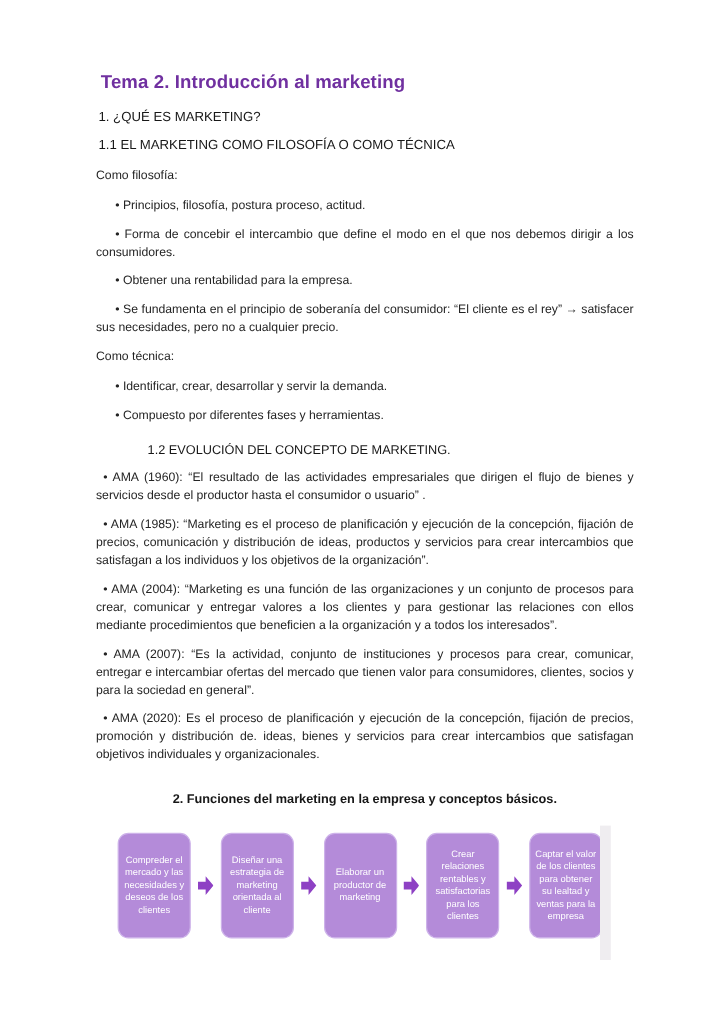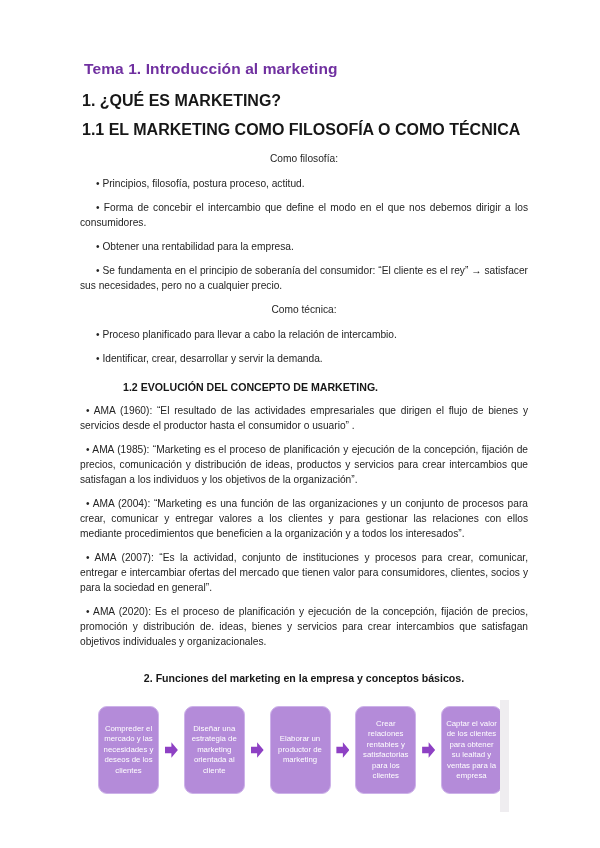--- a/index.html
+++ b/index.html
@@ -6,25 +6,25 @@
   .doc {
     position:relative; width:600px; height:848px; background:#ffffff;
     font-family:"Liberation Sans", sans-serif; color:#1f1f1f; overflow:hidden;
   }
   .content { position:absolute; left:80px; top:60px; width:448px; }
 
   .doc-title {
     font-size:15.5px; font-weight:bold; color:#7030a0;
     margin:0 0 14px 4px; letter-spacing:0.1px;
   }
-  .h { font-weight:bold; font-size:16px; margin:0 0 11px 2px; color:#171717; }
+  .h { font-weight:normal; font-size:11px; margin:0 0 11px 2px; color:#171717; }
   .h-sub { margin:0 0 12px 2px; }
-  .h-indent { font-weight:bold; font-size:10.6px; margin:15px 0 10px; padding-left:43px; color:#171717; }
+  .h-indent { font-weight:normal; font-size:10.6px; margin:15px 0 10px; padding-left:43px; color:#171717; }
   .h-sec2 { font-weight:bold; font-size:10.6px; margin:23px 0 0 0; color:#171717;text-align:center; }
-  .plain { font-size:10.2px; margin:0 0 10px 0; line-height:15px;text-align:center; }
+  .plain { font-size:10.2px; margin:0 0 10px 0; line-height:15px; }
   p.bullet {
     font-size:10.2px; line-height:15px; margin:0 0 9px 0;
     text-align:justify; text-indent:16px; color:#242424;
   }
   p.bullet.ama { text-indent:6px; }
 
   
   .diagram { position:relative; margin-top:16px; height:120px; }
   .flow-row {
     display:flex; justify-content:space-between; align-items:center;
@@ -44,36 +44,36 @@
     position:absolute; left:420px; top:0px; width:9px; height:112px;
     background:#efedf0;
   }
 </style>
 </head>
 <body>
 
 <div class="doc">
   <div class="content">
 
-    <div class="doc-title">Tema 1. Introducción al marketing</div>
+    <div class="doc-title">Tema 2. Introducción al marketing</div>
 
     <div class="h">1. ¿QUÉ ES MARKETING?</div>
     <div class="h h-sub">1.1 EL MARKETING COMO FILOSOFÍA O COMO TÉCNICA</div>
 
     <p class="plain">Como filosofía:</p>
 
     <p class="bullet">• Principios, filosofía, postura proceso, actitud.</p>
     <p class="bullet">• Forma de concebir el intercambio que define el modo en el que nos debemos dirigir a los consumidores.</p>
     <p class="bullet">• Obtener una rentabilidad para la empresa.</p>
     <p class="bullet">• Se fundamenta en el principio de soberanía del consumidor: “El cliente es el rey” → satisfacer sus necesidades, pero no a cualquier precio.</p>
 
     <p class="plain">Como técnica:</p>
 
-    <p class="bullet">• Proceso planificado para llevar a cabo la relación de intercambio.</p>
     <p class="bullet">• Identificar, crear, desarrollar y servir la demanda.</p>
+    <p class="bullet">• Compuesto por diferentes fases y herramientas.</p>
 
     <div class="h-indent">1.2 EVOLUCIÓN DEL CONCEPTO DE MARKETING.</div>
 
     <p class="bullet ama">• AMA (1960): “El resultado de las actividades empresariales que dirigen el flujo de bienes y servicios desde el productor hasta el consumidor o usuario” .</p>
     <p class="bullet ama">• AMA (1985): “Marketing es el proceso de planificación y ejecución de la concepción, fijación de precios, comunicación y distribución de ideas, productos y servicios para crear intercambios que satisfagan a los individuos y los objetivos de la organización”.</p>
     <p class="bullet ama">• AMA (2004): “Marketing es una función de las organizaciones y un conjunto de procesos para crear, comunicar y entregar valores a los clientes y para gestionar las relaciones con ellos mediante procedimientos que beneficien a la organización y a todos los interesados”.</p>
     <p class="bullet ama">• AMA (2007): “Es la actividad, conjunto de instituciones y procesos para crear, comunicar, entregar e intercambiar ofertas del mercado que tienen valor para consumidores, clientes, socios y para la sociedad en general”.</p>
     <p class="bullet ama">• AMA (2020): Es el proceso de planificación y ejecución de la concepción, fijación de precios, promoción y distribución de. ideas, bienes y servicios para crear intercambios que satisfagan objetivos individuales y organizacionales.</p>
 
     <div class="h-sec2">2. Funciones del marketing en la empresa y conceptos básicos.</div>

